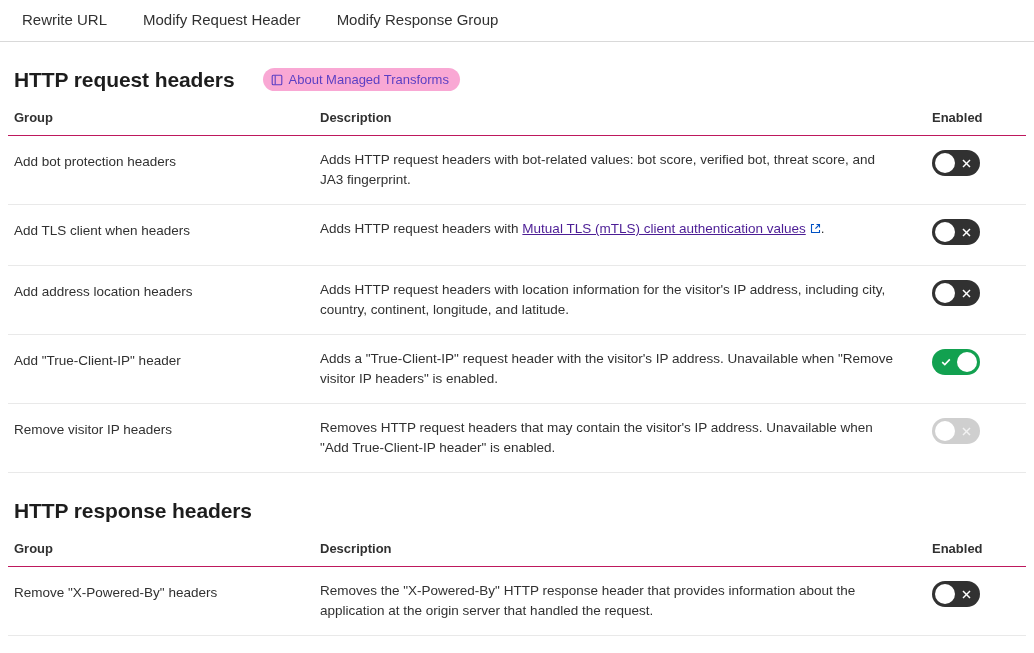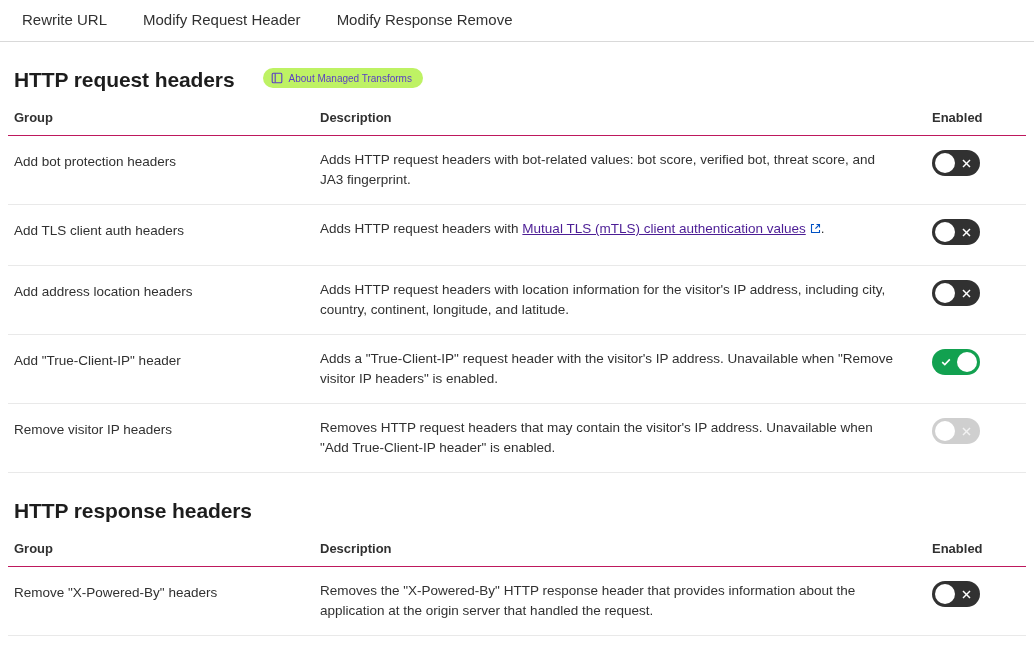--- a/index.html
+++ b/index.html
@@ -50,25 +50,25 @@
   .section-title {
     font-size: 21px;
     font-weight: bold;
     color: #1d1d1d;
     letter-spacing: -0.1px;
   }
   .pill {
     display: inline-flex;
     align-items: center;
     gap: 6px;
-    background: #bef264;
+    background: #f9a8d4;
     color: #5b3fc4;
     border-radius: 12px;
     padding: 4px 11px 4px 8px;
-    font-size: 10px;
+    font-size: 13px;
     cursor: pointer;
   }
   .pill .ic { display: inline-flex; }
 
   
   table {
     width: 100%;
     border-collapse: collapse;
     table-layout: fixed;
   }
@@ -141,21 +141,21 @@
 <body>
 
 <div class="tabs">
   <div class="tab">
       <span>Rewrite URL</span>
     </div>
   <div class="tab">
       <span>Modify Request Header</span>
     </div>
   <div class="tab">
-      <span>Modify Response Remove</span>
+      <span>Modify Response Group</span>
     </div>
 </div>
 
 <div class="section">
   <div class="section-head">
     <div class="section-title">HTTP request headers</div>
     <div class="pill">
       <span class="ic">
         <svg width="12" height="12" viewBox="0 0 12 12" fill="none" stroke="#5b3fc4" stroke-width="1.1">
           <rect x="1.2" y="1.2" width="9.6" height="9.6" rx="1"></rect>
@@ -185,21 +185,21 @@
               <svg width="9" height="9" viewBox="0 0 9 9" stroke="currentColor" stroke-width="1.5">
                   <line x1="1" y1="1" x2="8" y2="8"></line>
                   <line x1="8" y1="1" x2="1" y2="8"></line>
                 </svg>
             </span>
           </div>
         </td>
       </tr>
 
       <tr>
-        <td class="group">Add TLS client auth headers</td>
+        <td class="group">Add TLS client when headers</td>
         <td class="desc">
           <span>Adds HTTP request headers with </span><a class="link">Mutual TLS (mTLS) client authentication values</a><span class="ext-icon"><svg width="11" height="11" viewBox="0 0 11 11" fill="none" stroke="#0051c3" stroke-width="1.1">
                 <path d="M4 1.5H1.5v8h8V7"></path>
                 <path d="M6.5 1.5h3v3"></path>
                 <line x1="9.4" y1="1.6" x2="5.4" y2="5.6"></line>
               </svg></span><span>.</span>
         </td>
         <td class="enabled">
           <div class="toggle">
             <span class="knob"></span>

